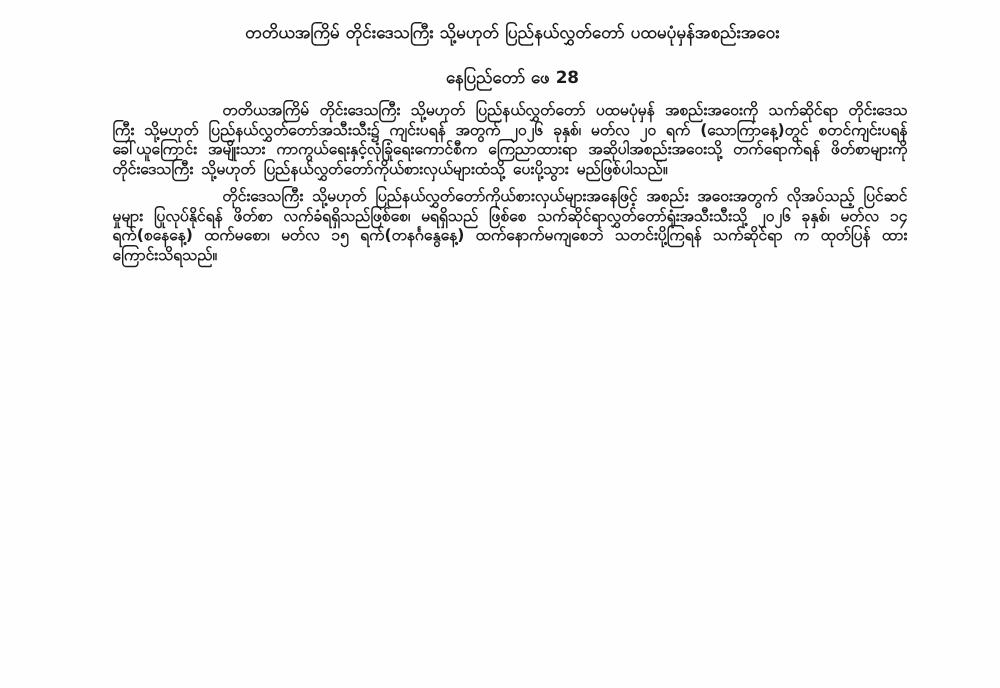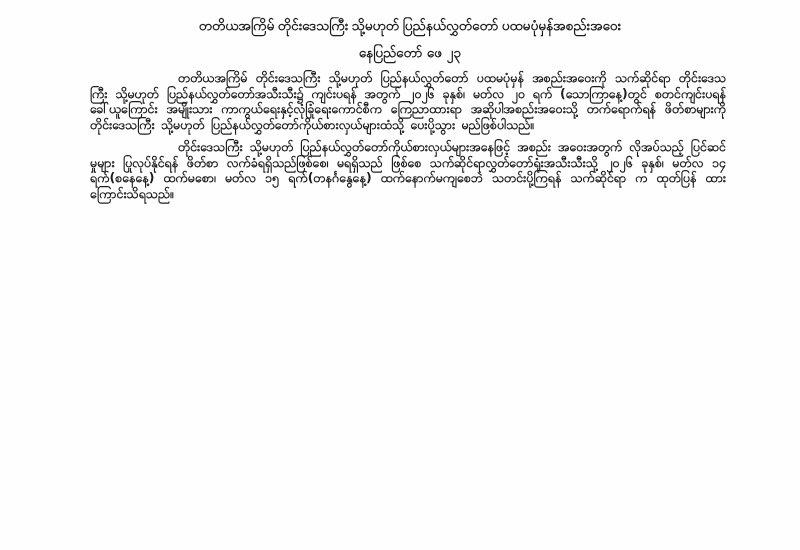--- a/index.html
+++ b/index.html
@@ -16,26 +16,25 @@
     height: 550px;
     background: #fefefe;
     padding: 16px 70px 0 90px;
     font-family: "DejaVu Sans", sans-serif;
     color: #1c1c1c;
   }
   .doc-header {
     text-align: center;
   }
   .title {
-    margin: 0 0 6px 0;
+    margin: 0 0 16px 0;
     font-size: 13.5px;
     font-weight: 700;
     line-height: 20px;
     letter-spacing: 0.1px;
-    font-family: Liberation Serif, serif;
   }
   .title-line {
     display: block;
   }
   .dateline {
     font-size: 13.5px;
     font-weight: 700;
     line-height: 20px;
     margin-bottom: 8px;
   }
@@ -52,20 +51,20 @@
   }
 </style>
 </head>
 <body>
 
 <div class="page">
   <header class="doc-header">
     <h1 class="title">
       <span class="title-line">တတိယအကြိမ် တိုင်းဒေသကြီး သို့မဟုတ် ပြည်နယ်လွှတ်တော် ပထမပုံမှန်အစည်းအဝေး</span>
     </h1>
-    <div class="dateline">နေပြည်တော် ဖေ ၂၃</div>
+    <div class="dateline">နေပြည်တော် ဖေ 28</div>
   </header>
 
   <main class="doc-body">
     <p class="para">တတိယအကြိမ် တိုင်းဒေသကြီး သို့မဟုတ် ပြည်နယ်လွှတ်တော် ပထမပုံမှန် အစည်းအဝေးကို သက်ဆိုင်ရာ တိုင်းဒေသကြီး သို့မဟုတ် ပြည်နယ်လွှတ်တော်အသီးသီး၌ ကျင်းပရန် အတွက် ၂၀၂၆ ခုနှစ်၊ မတ်လ ၂၀ ရက် (သောကြာနေ့)တွင် စတင်ကျင်းပရန်ခေါ်ယူကြောင်း အမျိုးသား ကာကွယ်ရေးနှင့်လုံခြုံရေးကောင်စီက ကြေညာထားရာ အဆိုပါအစည်းအဝေးသို့ တက်ရောက်ရန် ဖိတ်စာများကို တိုင်းဒေသကြီး သို့မဟုတ် ပြည်နယ်လွှတ်တော်ကိုယ်စားလှယ်များထံသို့ ပေးပို့သွား မည်ဖြစ်ပါသည်။</p>
     <p class="para">တိုင်းဒေသကြီး သို့မဟုတ် ပြည်နယ်လွှတ်တော်ကိုယ်စားလှယ်များအနေဖြင့် အစည်း အဝေးအတွက် လိုအပ်သည့် ပြင်ဆင်မှုများ ပြုလုပ်နိုင်ရန် ဖိတ်စာ လက်ခံရရှိသည်ဖြစ်စေ၊ မရရှိသည် ဖြစ်စေ သက်ဆိုင်ရာလွှတ်တော်ရုံးအသီးသီးသို့ ၂၀၂၆ ခုနှစ်၊ မတ်လ ၁၄ ရက်(စနေနေ့) ထက်မစော၊ မတ်လ ၁၅ ရက်(တနင်္ဂနွေနေ့) ထက်နောက်မကျစေဘဲ သတင်းပို့ကြရန် သက်ဆိုင်ရာ က ထုတ်ပြန် ထားကြောင်းသိရသည်။</p>
   </main>
 </div>
 
 </body></html>

